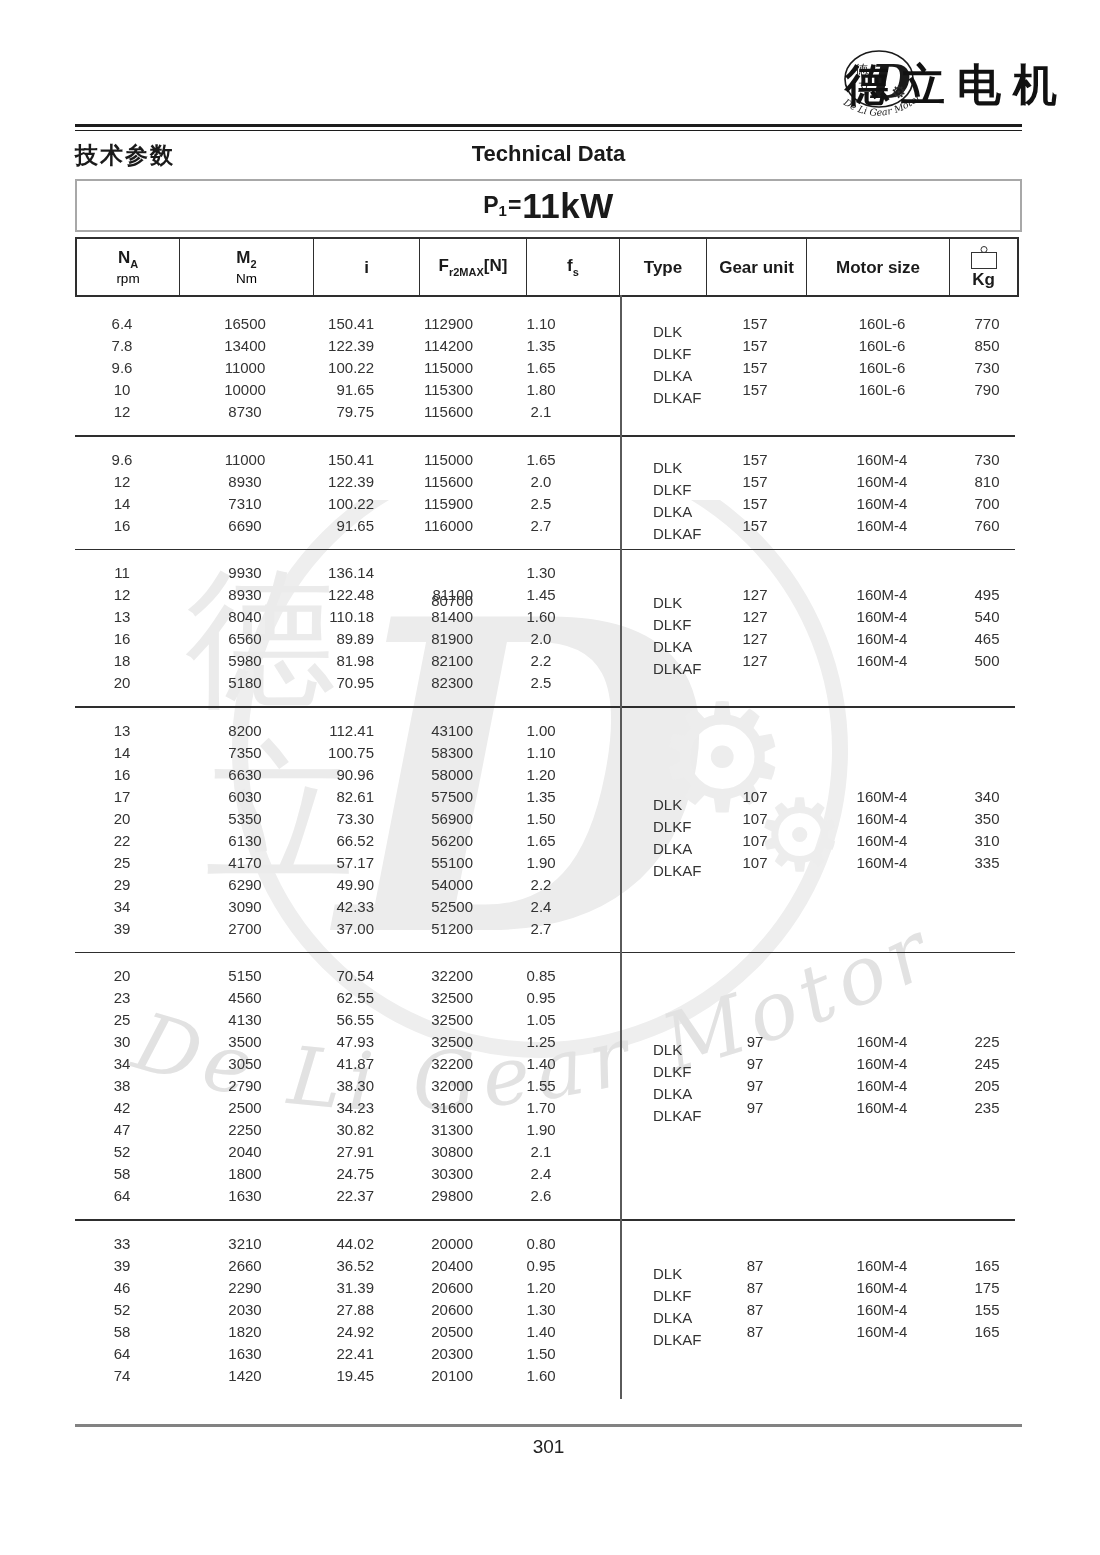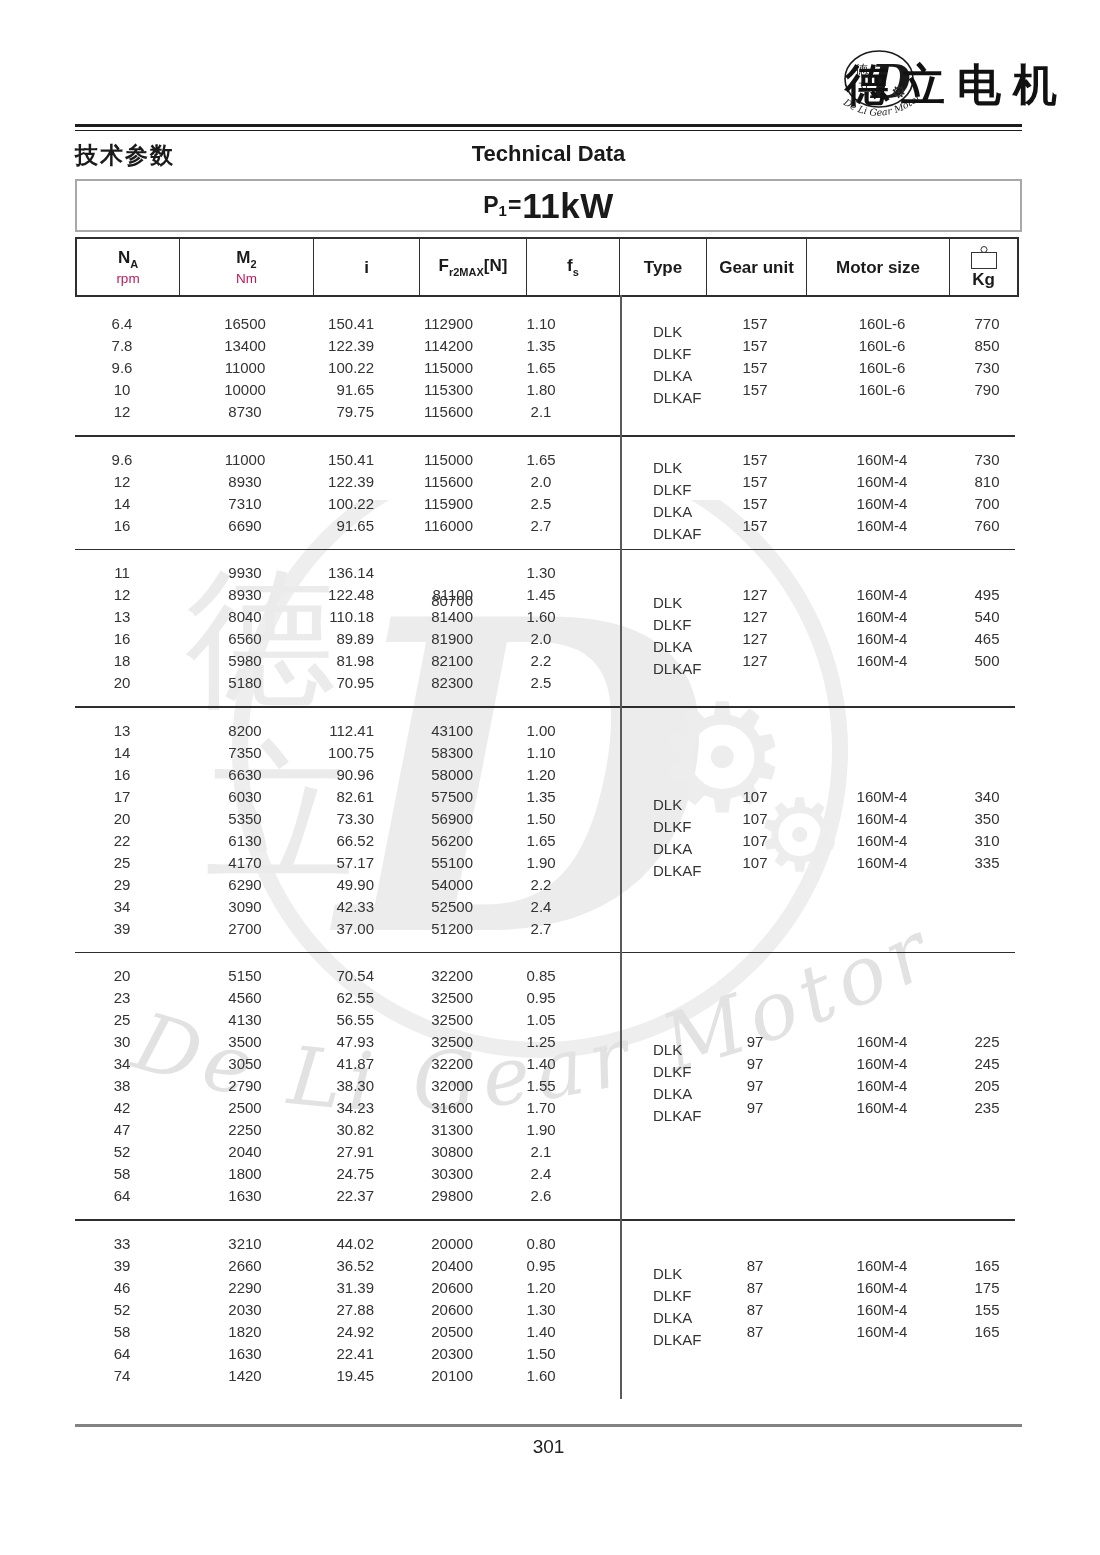--- a/index.html
+++ b/index.html
@@ -27,21 +27,21 @@
   .p-val{font-size:35px;font-weight:bold;letter-spacing:.5px;}
   
   .thead{position:absolute;left:75px;top:237px;z-index:1;display:grid;
          grid-template-columns:103px 134px 106px 107px 93px 87px 100px 143px 67px;
          border:2px solid #2e2e2e;background:#fff;}
   .th-cell{height:56px;display:flex;flex-direction:column;align-items:center;justify-content:center;
            border-right:1px solid #2e2e2e;gap:0px;}
   .th-cell:last-child{border-right:none;}
   .th-main{font-size:17px;font-weight:bold;line-height:19px;white-space:nowrap;}
   .th-sub{font-size:11px;font-weight:bold;vertical-align:-2px;position:relative;top:3px;}
-  .th-unit{font-size:13.5px;color:#be185d;line-height:15px;}
+  .th-unit{font-size:13.5px;color:#000000;line-height:15px;}
   .w-icon{position:relative;width:28px;height:23px;margin-bottom:1px;}
   .w-hook{position:absolute;top:0;left:50%;transform:translateX(-50%);width:5px;height:5px;
           border:1.2px solid #333;border-radius:50%;}
   .w-box{position:absolute;top:6px;left:1px;right:1px;bottom:0;border:1.5px solid #333;}
   
   .tbody{position:absolute;left:75px;top:295px;width:940px;z-index:1;}
   .v-line{position:absolute;left:545px;top:0;bottom:0;width:1.5px;background:#5a5a5a;}
   .group{display:grid;grid-template-columns:103px 134px 106px 107px 93px 87px 100px 143px 67px;
          grid-auto-rows:22px;padding:12px 0;}
   .group.first{padding-top:18px;}

